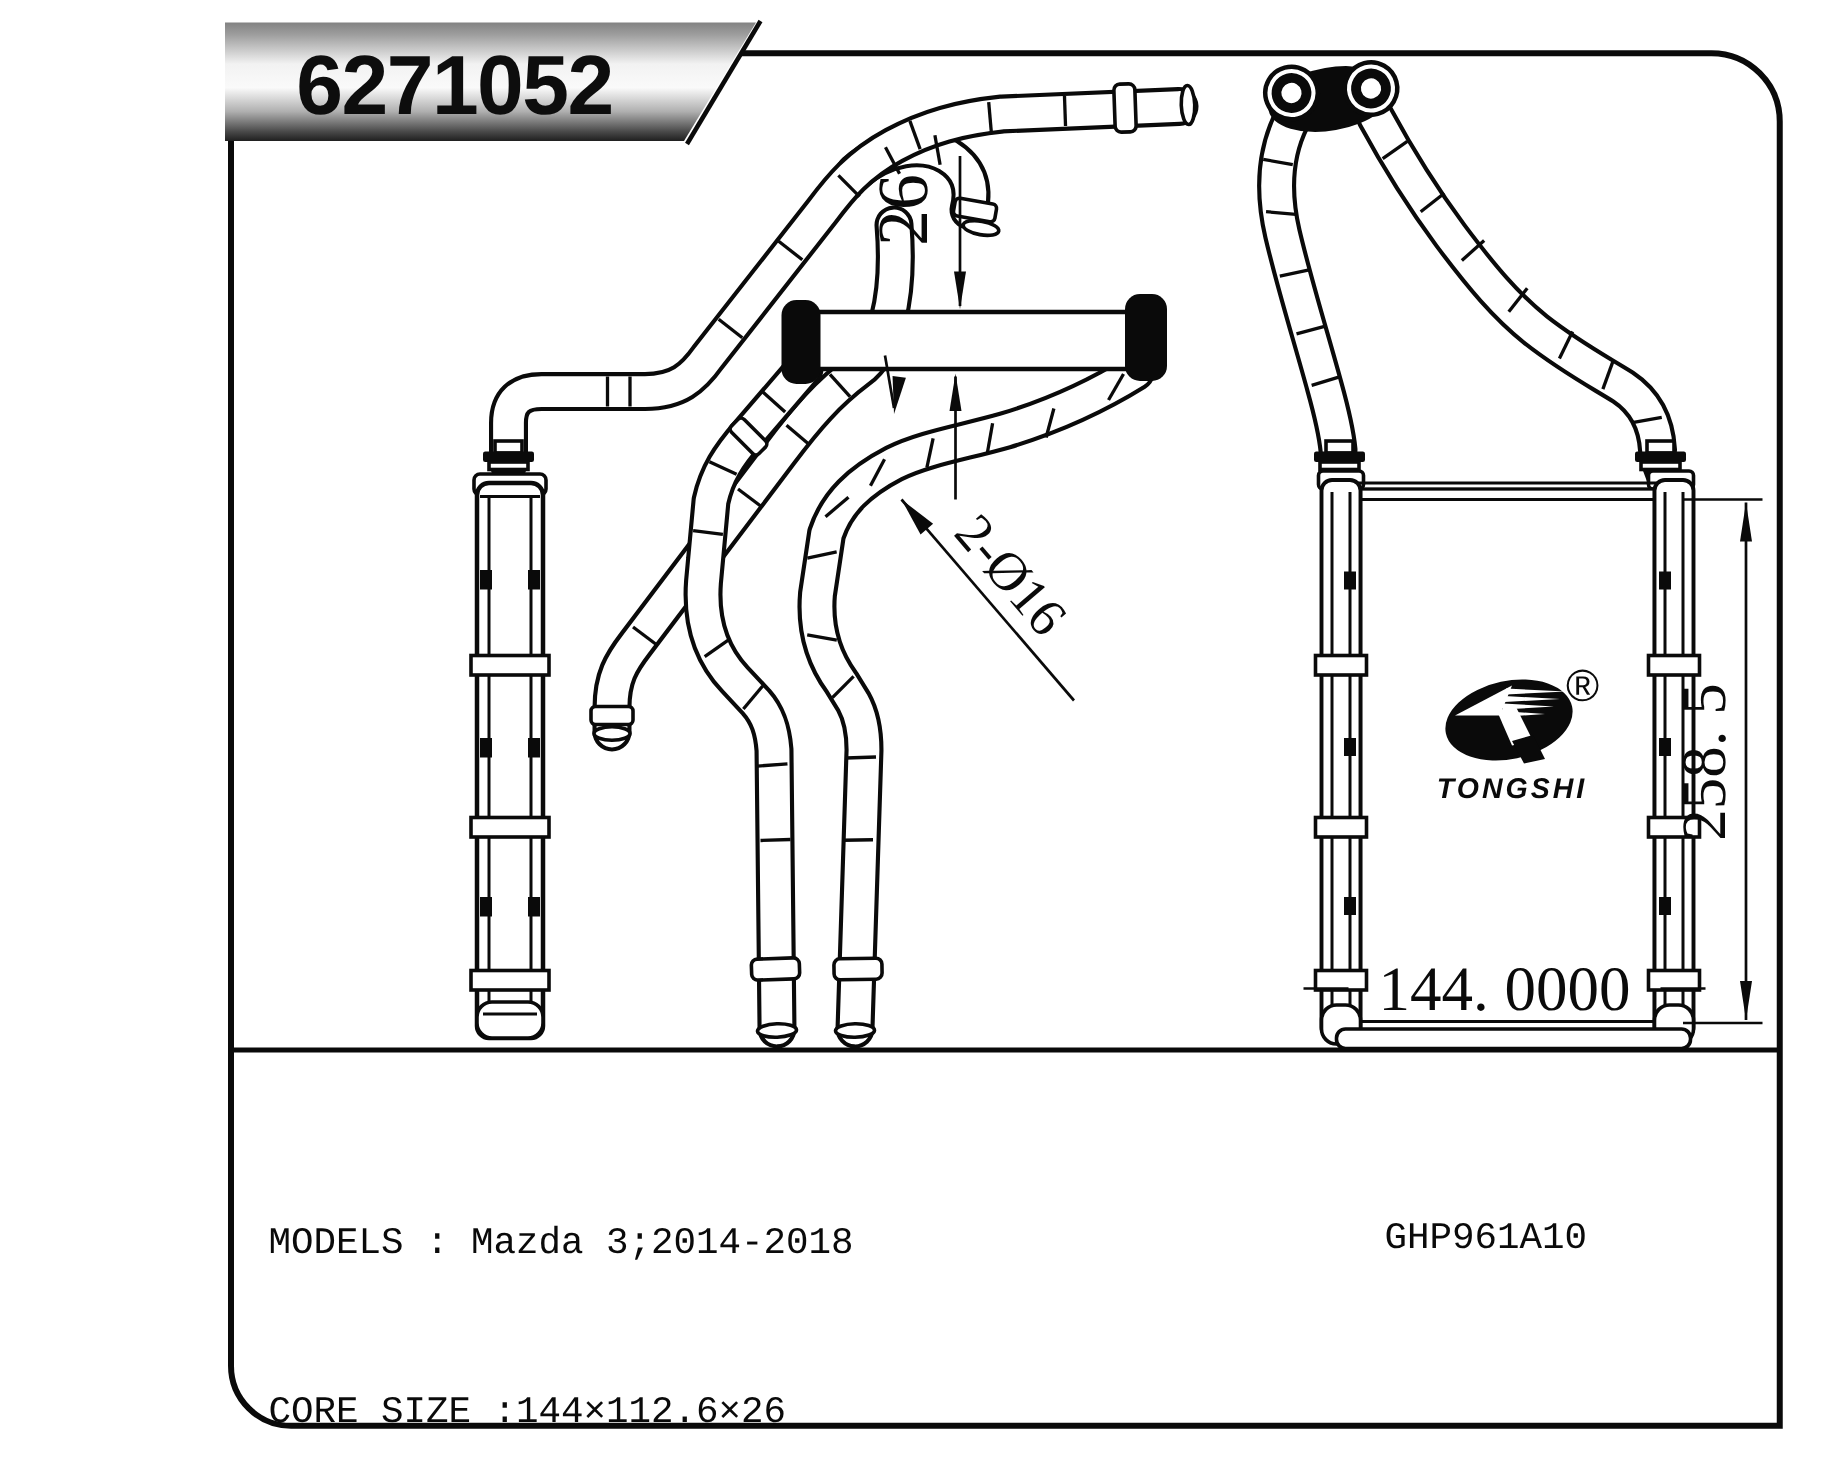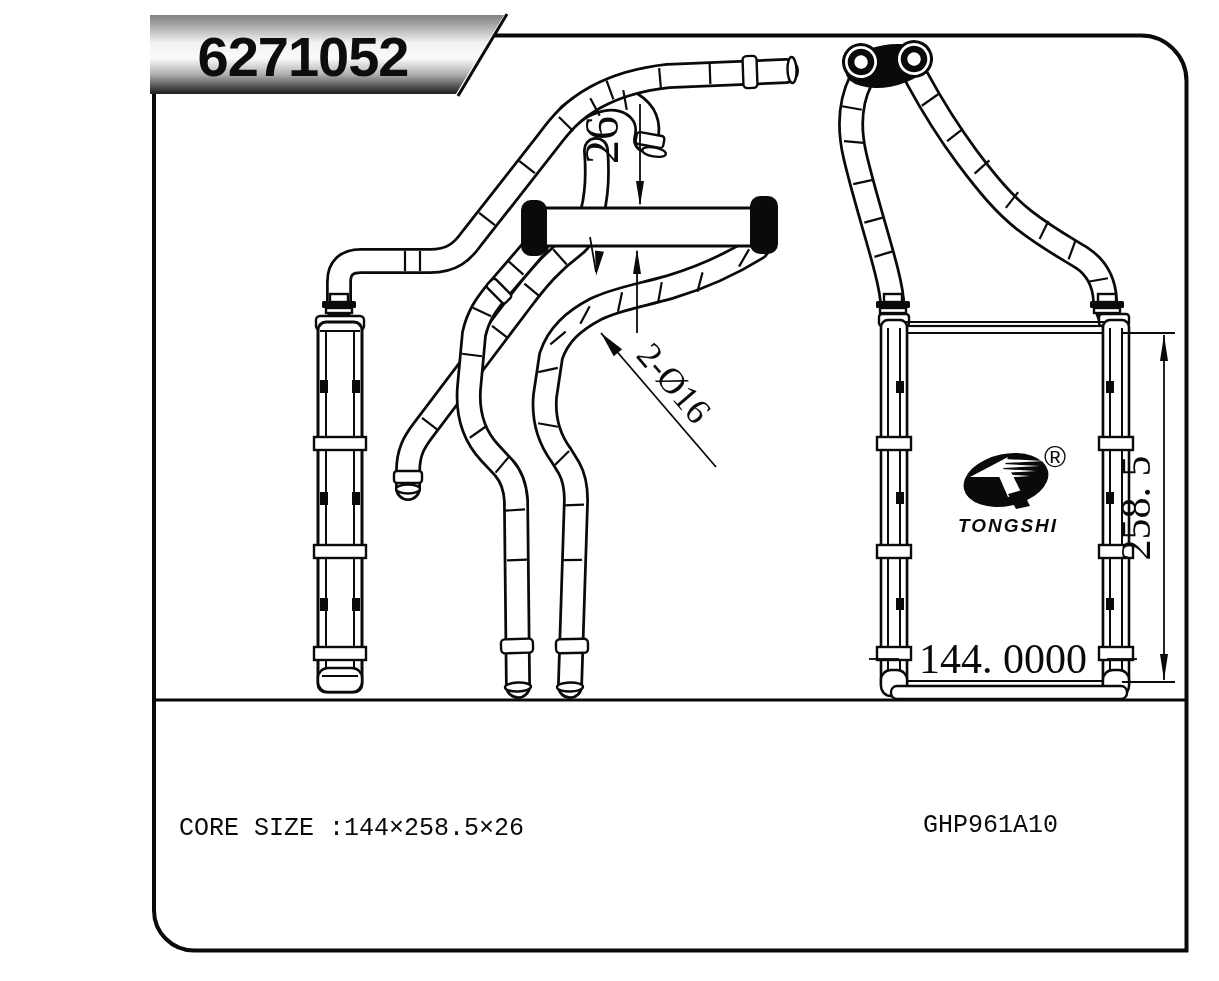--- a/index.html
+++ b/index.html
@@ -293,21 +293,22 @@
   </g>
 
   <g>
     <polygon points="150,15 504,15 456,94 150,94" fill="url(#bannerGrad)"></polygon>
     <line x1="507" y1="14" x2="458" y2="96" stroke="#0a0a0a" stroke-width="3"></line>
     <text x="303" y="76" class="banner-text" text-anchor="middle">6271052</text>
   </g>
 </svg>
 
 <div class="spec-block spec-left">
-  <div>CORE SIZE :144×258.5×26</div>
+  <div>MODELS : Mazda 3;2014-2018</div>
+  <div>CORE SIZE :144×112.6×26</div>
   
   
 </div>
 <div class="spec-block spec-right">
   <div>      GHP961A10</div>
   
   
   
 </div>
 </div>

